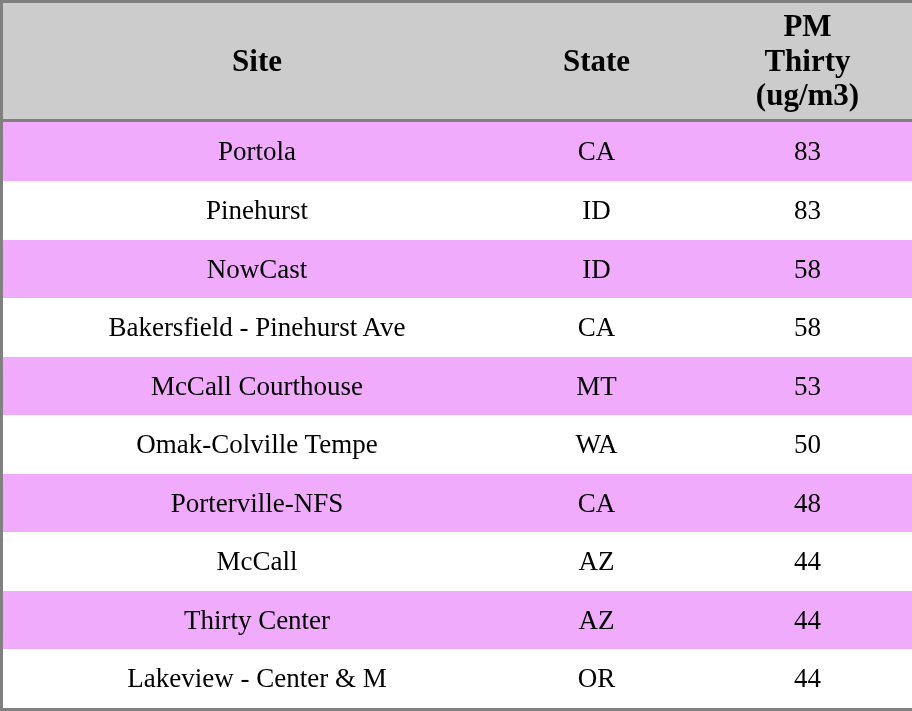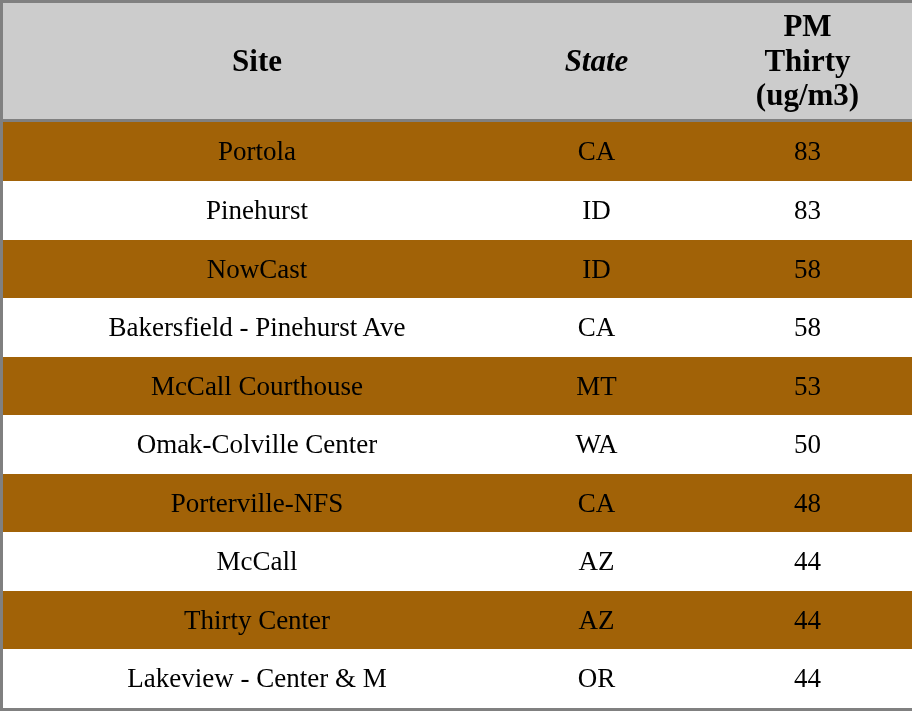--- a/index.html
+++ b/index.html
@@ -32,34 +32,34 @@
     font-family: "Liberation Serif", serif;
     font-weight: bold;
     font-size: 31px;
     text-align: center;
     vertical-align: middle;
     padding: 6px 4px;
     border-bottom: 3px solid #808080;
     line-height: 1.12;
   }
   th.col-site   { width: 500px; }
-  th.col-state  { width: 163px; font-style: italic; }
+  th.col-state  { width: 163px; }
   th.col-value  { width: 243px; }
 
   tbody td {
     font-family: "Liberation Serif", serif;
     font-size: 27px;
     color: #000000;
     text-align: center;
     vertical-align: middle;
     padding: 4px 4px;
     border: none;
   }
   tbody tr.odd td {
-    background: #a16207;
+    background: #f0abfc;
   }
   tbody tr.even td {
     background: #ffffff;
     margin-left: 18px;
   }
 </style>
 </head>
 <body>
 
 <div class="table-wrap">
@@ -99,21 +99,21 @@
         <td>Bakersfield - Pinehurst Ave</td>
         <td>CA</td>
         <td>58</td>
       </tr>
       <tr class="odd">
         <td>McCall Courthouse</td>
         <td>MT</td>
         <td>53</td>
       </tr>
       <tr class="even">
-        <td>Omak-Colville Center</td>
+        <td>Omak-Colville Tempe</td>
         <td>WA</td>
         <td>50</td>
       </tr>
       <tr class="odd">
         <td>Porterville-NFS</td>
         <td>CA</td>
         <td>48</td>
       </tr>
       <tr class="even">
         <td>McCall</td>

